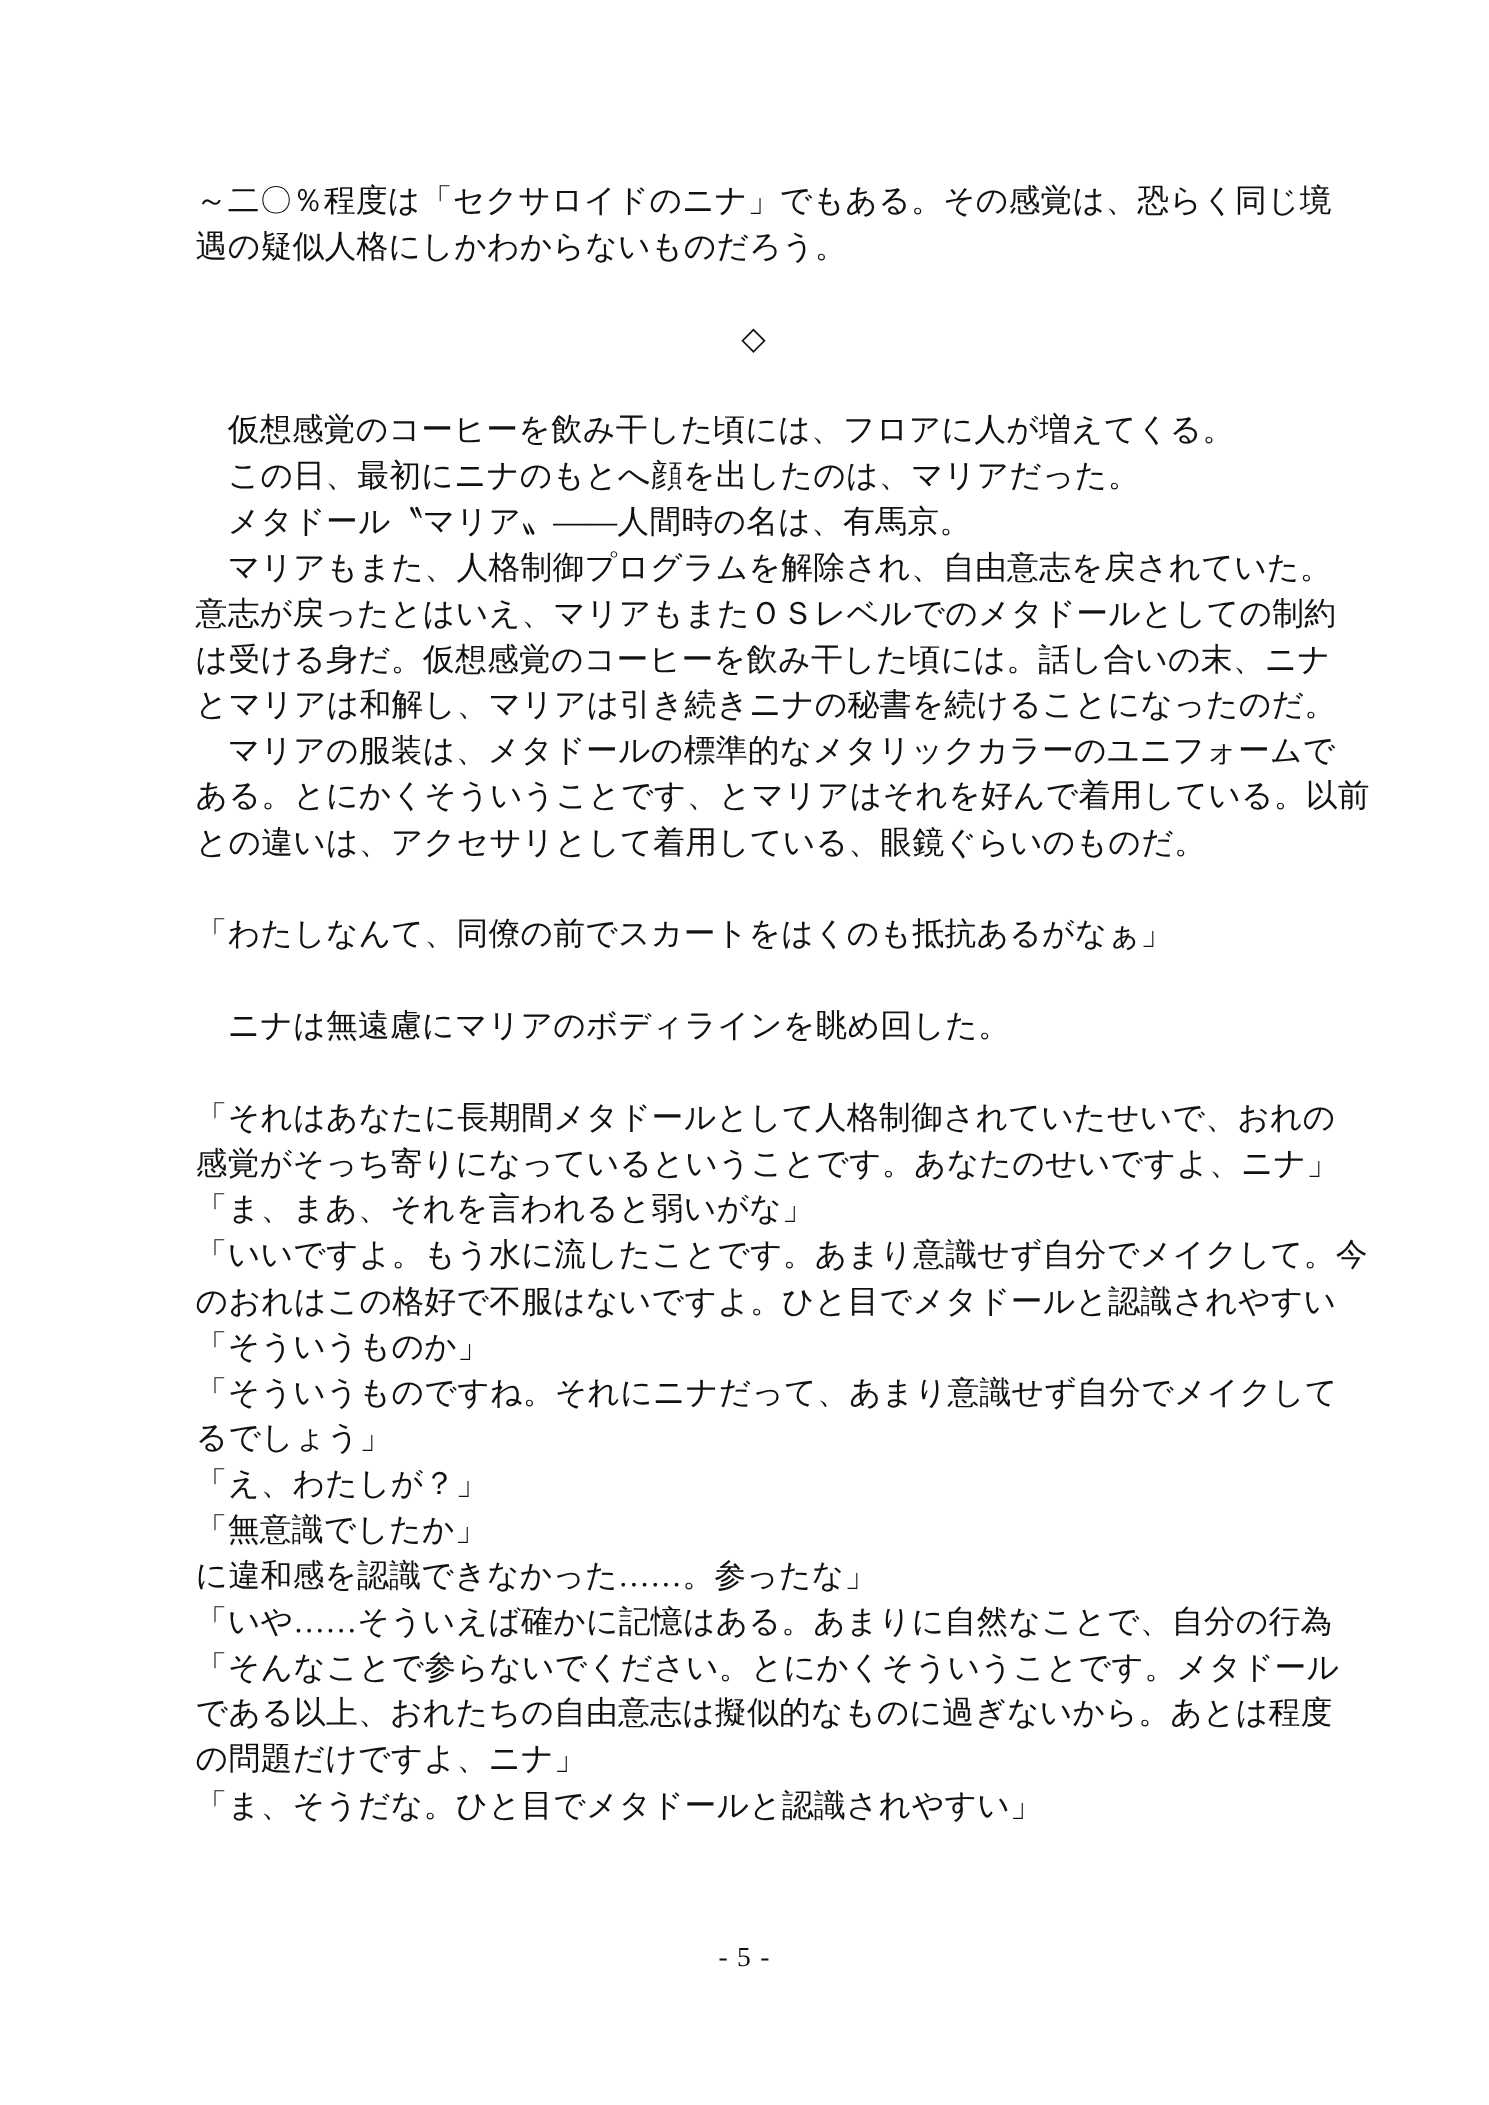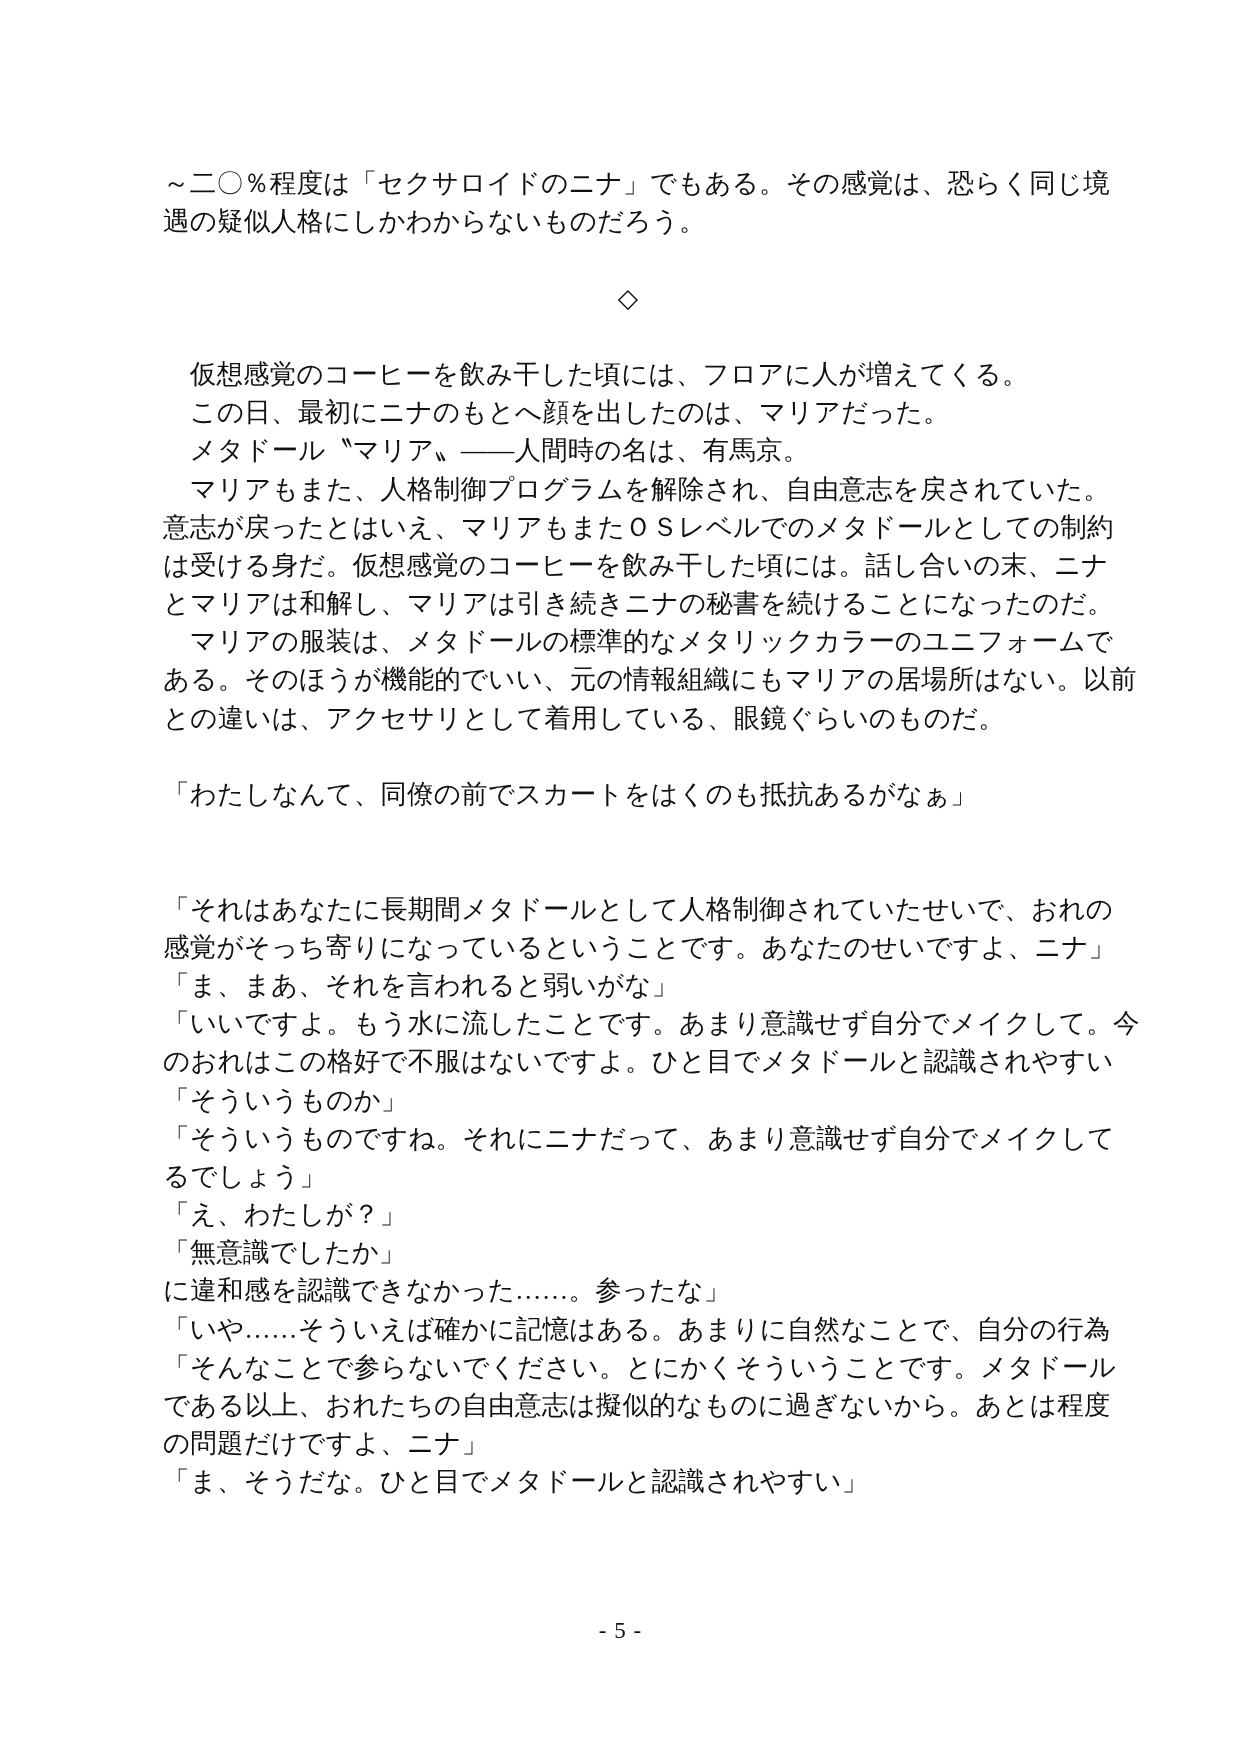--- a/index.html
+++ b/index.html
@@ -16,21 +16,21 @@
     overflow: hidden;
   }
   .page {
     position: absolute;
     inset: 0;
     background: #ffffff;
   }
   .text-block {
     position: absolute;
     left: 163px;
-    top: 164px;
+    top: 148px;
     width: 930px;
     font-size: 26.5px;
   }
   .line {
     height: 38.2px;
     line-height: 38.2px;
     white-space: pre;
     letter-spacing: 0.2px;
   }
   .line.center {
@@ -59,25 +59,26 @@
       <div class="line center">◇</div>
       <div class="line"></div>
       <div class="line">　仮想感覚のコーヒーを飲み干した頃には、フロアに人が増えてくる。</div>
       <div class="line">　この日、最初にニナのもとへ顔を出したのは、マリアだった。</div>
       <div class="line">　メタドール〝マリア〟――人間時の名は、有馬京。</div>
       <div class="line">　マリアもまた、人格制御プログラムを解除され、自由意志を戻されていた。</div>
       <div class="line">意志が戻ったとはいえ、マリアもまたＯＳレベルでのメタドールとしての制約</div>
       <div class="line">は受ける身だ。仮想感覚のコーヒーを飲み干した頃には。話し合いの末、ニナ</div>
       <div class="line">とマリアは和解し、マリアは引き続きニナの秘書を続けることになったのだ。</div>
       <div class="line">　マリアの服装は、メタドールの標準的なメタリックカラーのユニフォームで</div>
-      <div class="line">ある。そのほうが機能的でいい、元の情報組織にもマリアの居場所はない。以前</div>
+      <div class="line">ある。とにかくそういうことです、とマリアはそれを好んで着用している。以前</div>
       <div class="line">との違いは、アクセサリとして着用している、眼鏡ぐらいのものだ。</div>
       <div class="line"></div>
       <div class="line">「わたしなんて、同僚の前でスカートをはくのも抵抗あるがなぁ」</div>
       <div class="line"></div>
+      <div class="line">　ニナは無遠慮にマリアのボディラインを眺め回した。</div>
       <div class="line"></div>
       <div class="line">「それはあなたに長期間メタドールとして人格制御されていたせいで、おれの</div>
       <div class="line">感覚がそっち寄りになっているということです。あなたのせいですよ、ニナ」</div>
       <div class="line">「ま、まあ、それを言われると弱いがな」</div>
       <div class="line">「いいですよ。もう水に流したことです。あまり意識せず自分でメイクして。今</div>
       <div class="line">のおれはこの格好で不服はないですよ。ひと目でメタドールと認識されやすい</div>
       <div class="line">「そういうものか」</div>
       <div class="line">「そういうものですね。それにニナだって、あまり意識せず自分でメイクして</div>
       <div class="line">るでしょう」</div>
       <div class="line">「え、わたしが？」</div>

